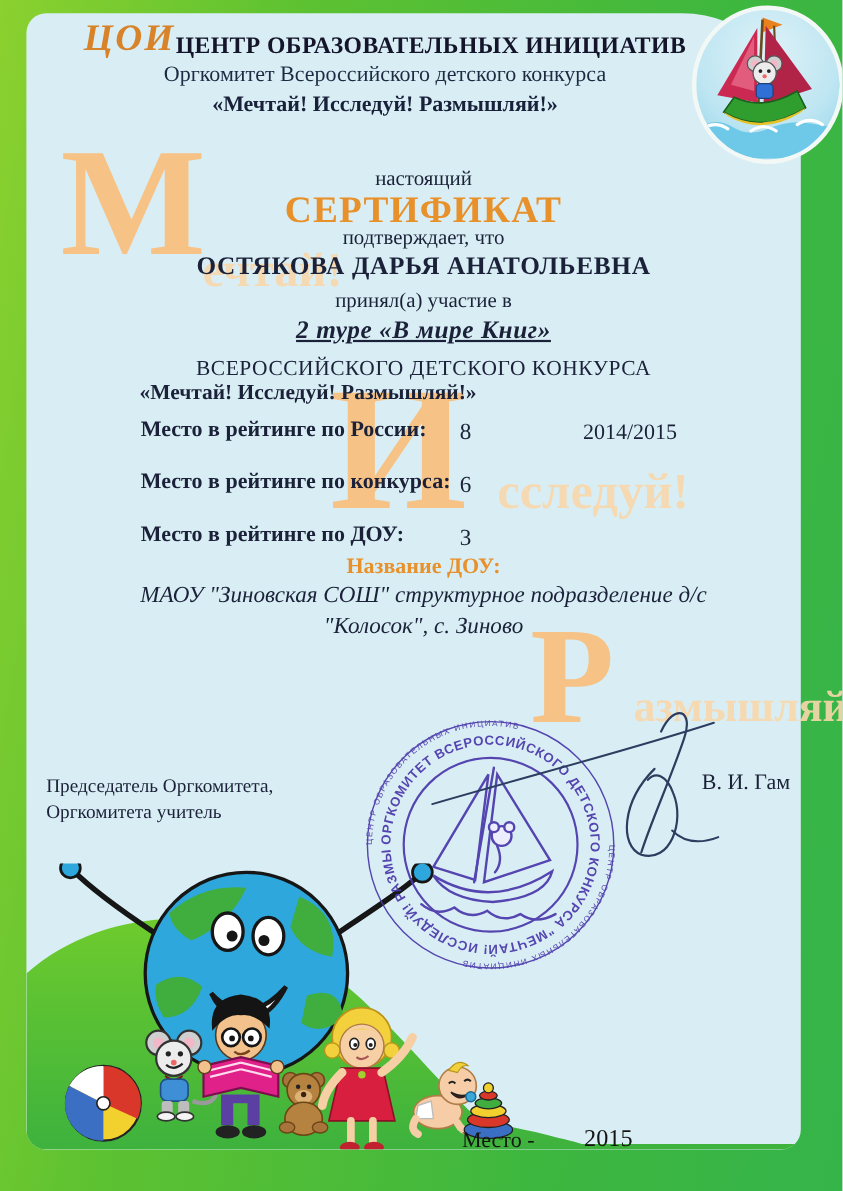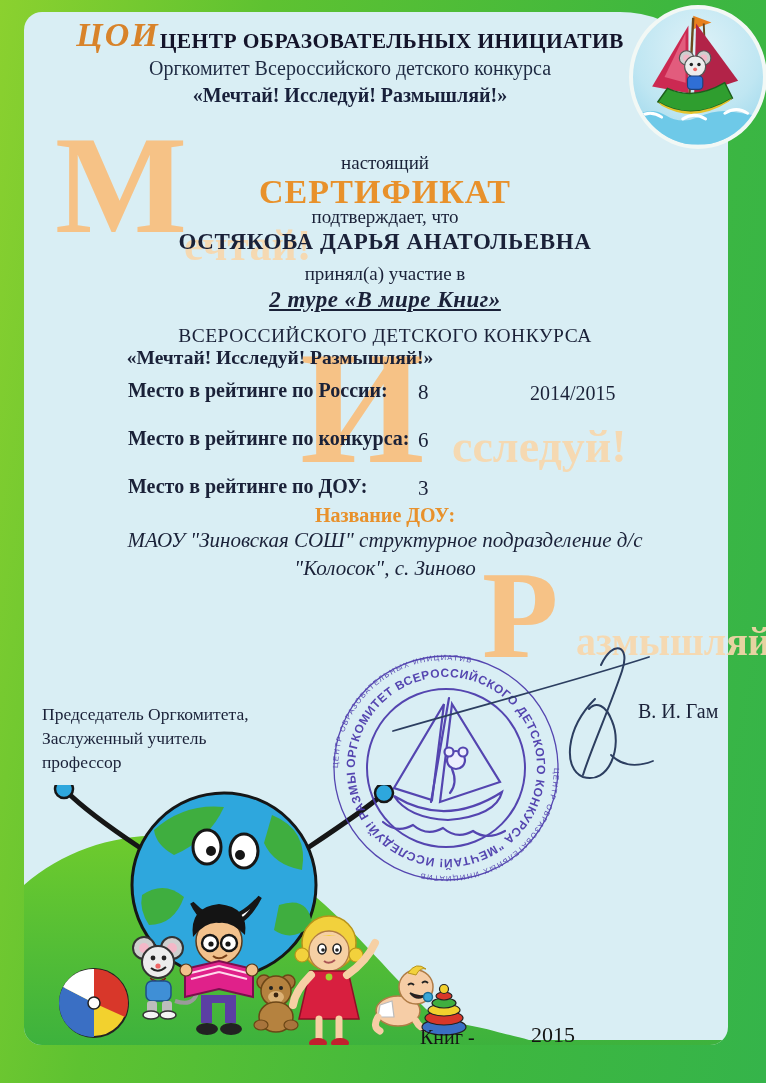--- a/index.html
+++ b/index.html
@@ -263,22 +263,21 @@
       <span class="rv">3</span>
     </div>
   </div>
 
   <div class="cline t-school-label" style="top:504px;">Название ДОУ:</div>
   <div class="cline t-school" style="top:528px;">МАОУ "Зиновская СОШ" структурное подразделение д/с</div>
   <div class="cline t-school" style="top:556px;">"Колосок", с. Зиново</div>
 
   <div class="official">
     <div>Председатель Оргкомитета,</div>
-    <div>Заслуженный учитель</div>
-    <div>профессор</div>
+    <div>Оргкомитета учитель</div>
   </div>
 
   <svg class="stamp" viewBox="0 0 236 236" aria-hidden="true">
     <defs>
       <path id="ringBig" d="M 27,118 A 91,91 0 1 1 209,118 A 91,91 0 1 1 27,118"></path>
       <path id="ringTiny" d="M 10,118 A 108,108 0 1 1 226,118 A 108,108 0 1 1 10,118"></path>
     </defs>
     <circle cx="118" cy="118" r="112" fill="none" stroke="#4b39ab" stroke-width="1.3"></circle>
     <circle cx="118" cy="118" r="79" fill="none" stroke="#4b39ab" stroke-width="2"></circle>
     <text font-size="12" font-weight="bold" fill="#4b39ab" letter-spacing="0.6" font-family="Liberation Sans, sans-serif">
@@ -306,16 +305,16 @@
   <svg class="sig" viewBox="0 0 300 170" aria-hidden="true">
     <g stroke="#2c3e60" fill="none" stroke-linecap="round">
       <path d="M8,96 C90,72 190,46 264,22" stroke-width="1.8"></path>
       <path d="M216,30 C228,4 246,10 237,36 C225,72 206,114 198,140" stroke-width="2"></path>
       <path d="M210,64 C180,94 178,134 198,142 C224,150 238,112 227,86 C221,70 211,66 204,74" stroke-width="2"></path>
       <path d="M226,120 q16,16 42,6" stroke-width="1.8"></path>
     </g>
   </svg>
   <div class="signer">В. И. Гам</div>
 
-  <div class="city">Книг -</div>
+  <div class="city">Место -</div>
   <div class="year">2015</div>
 
 </div>
 
 </body></html>

